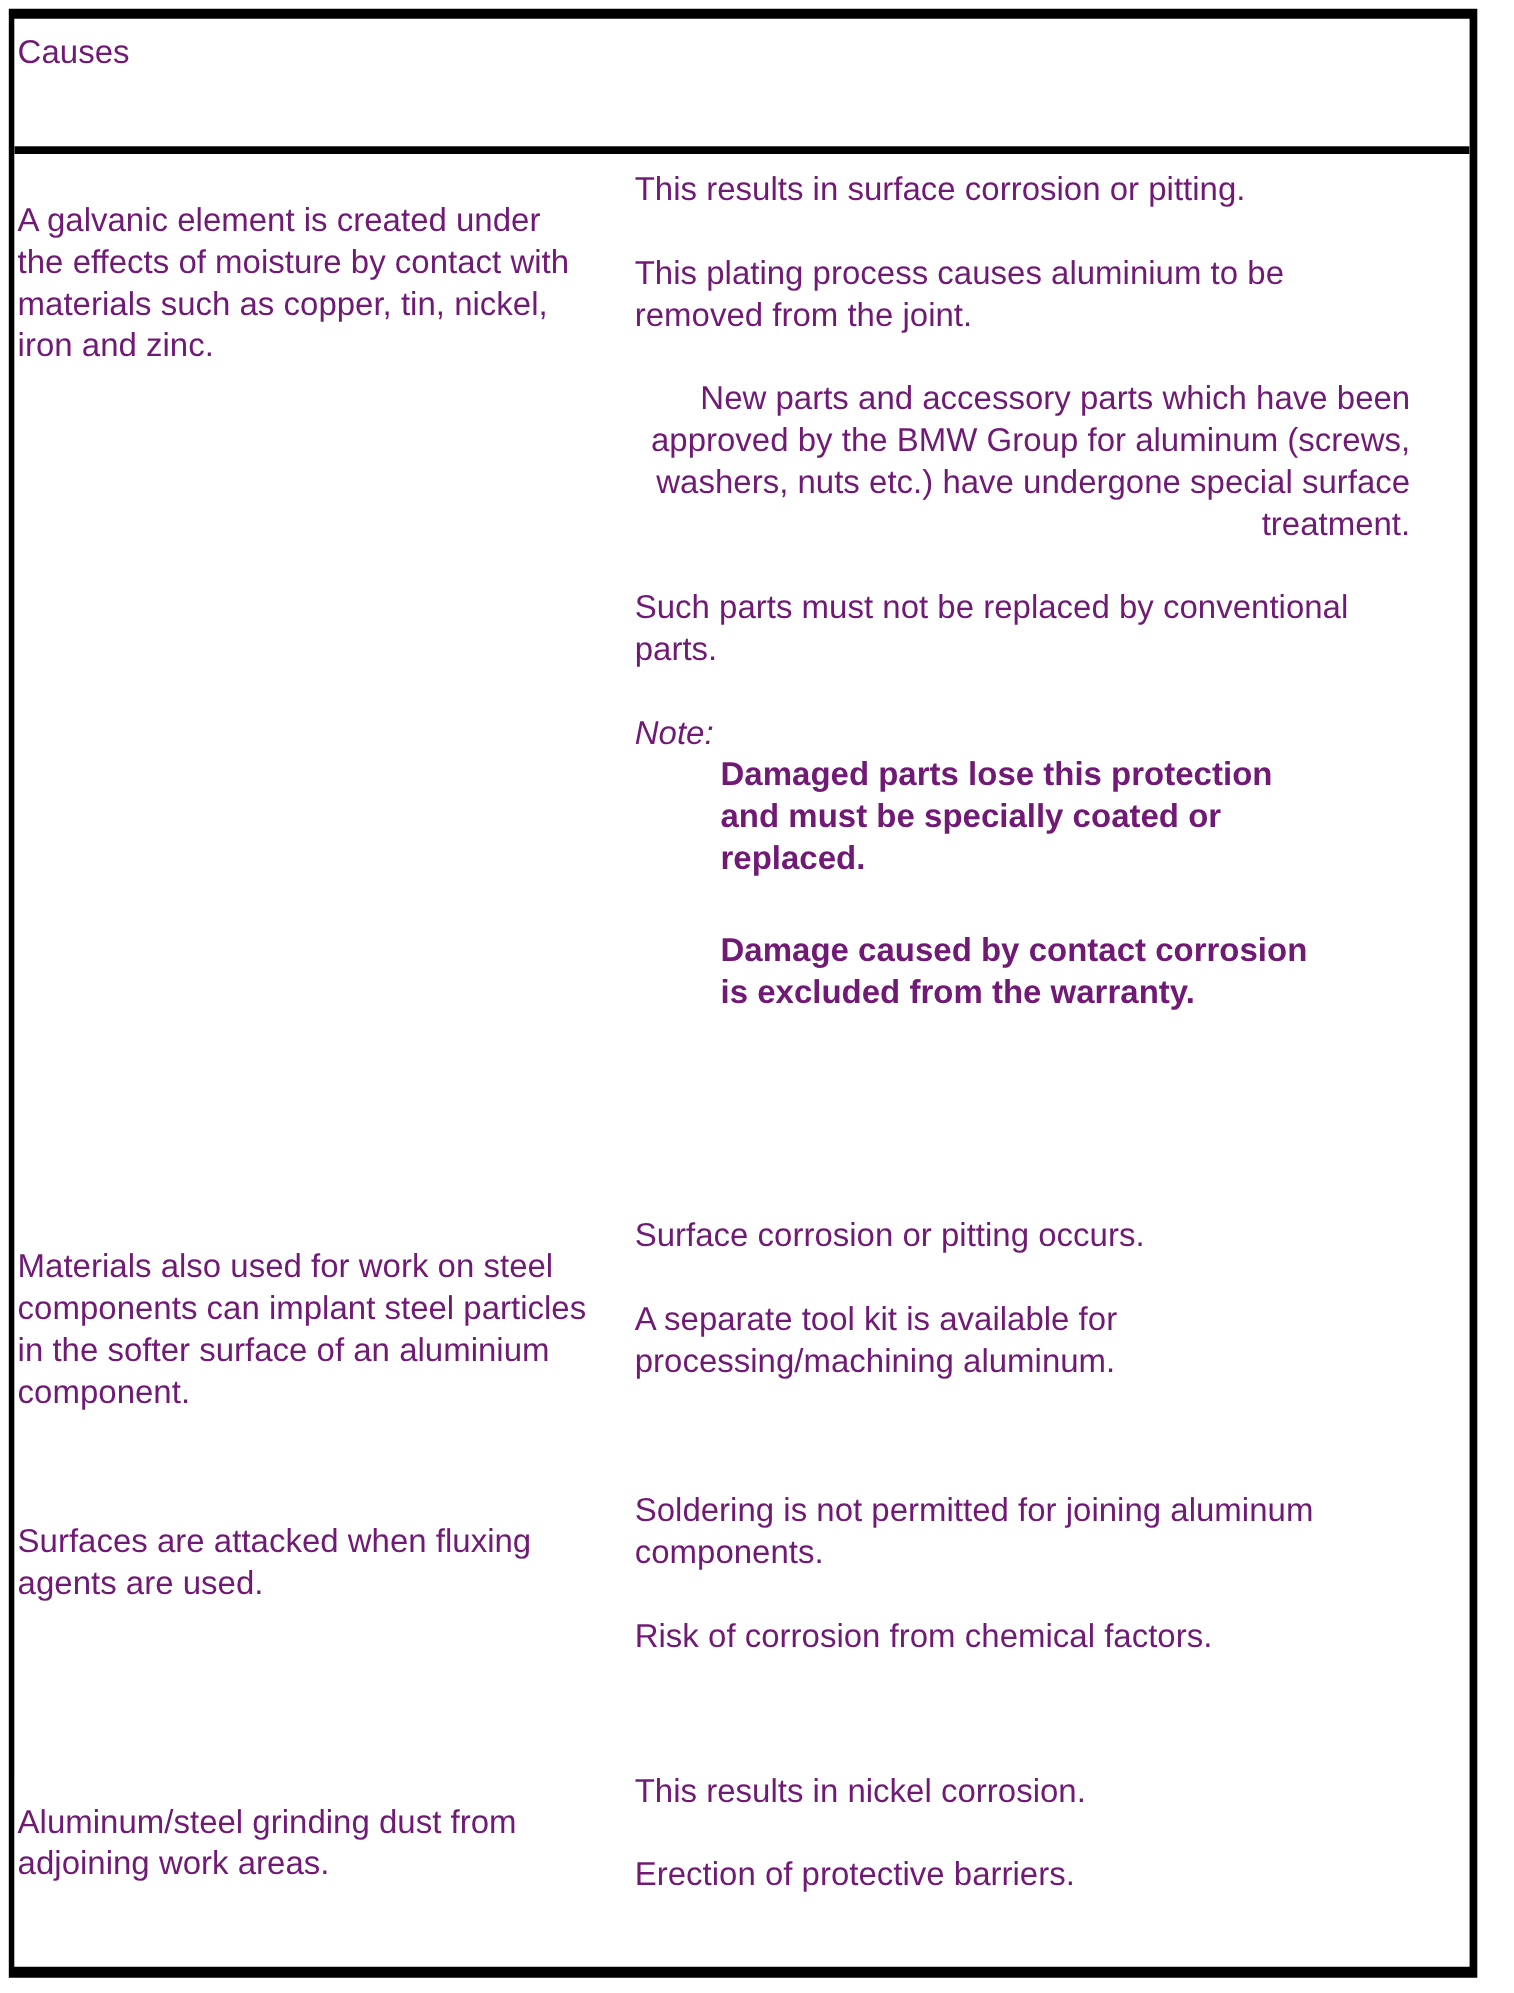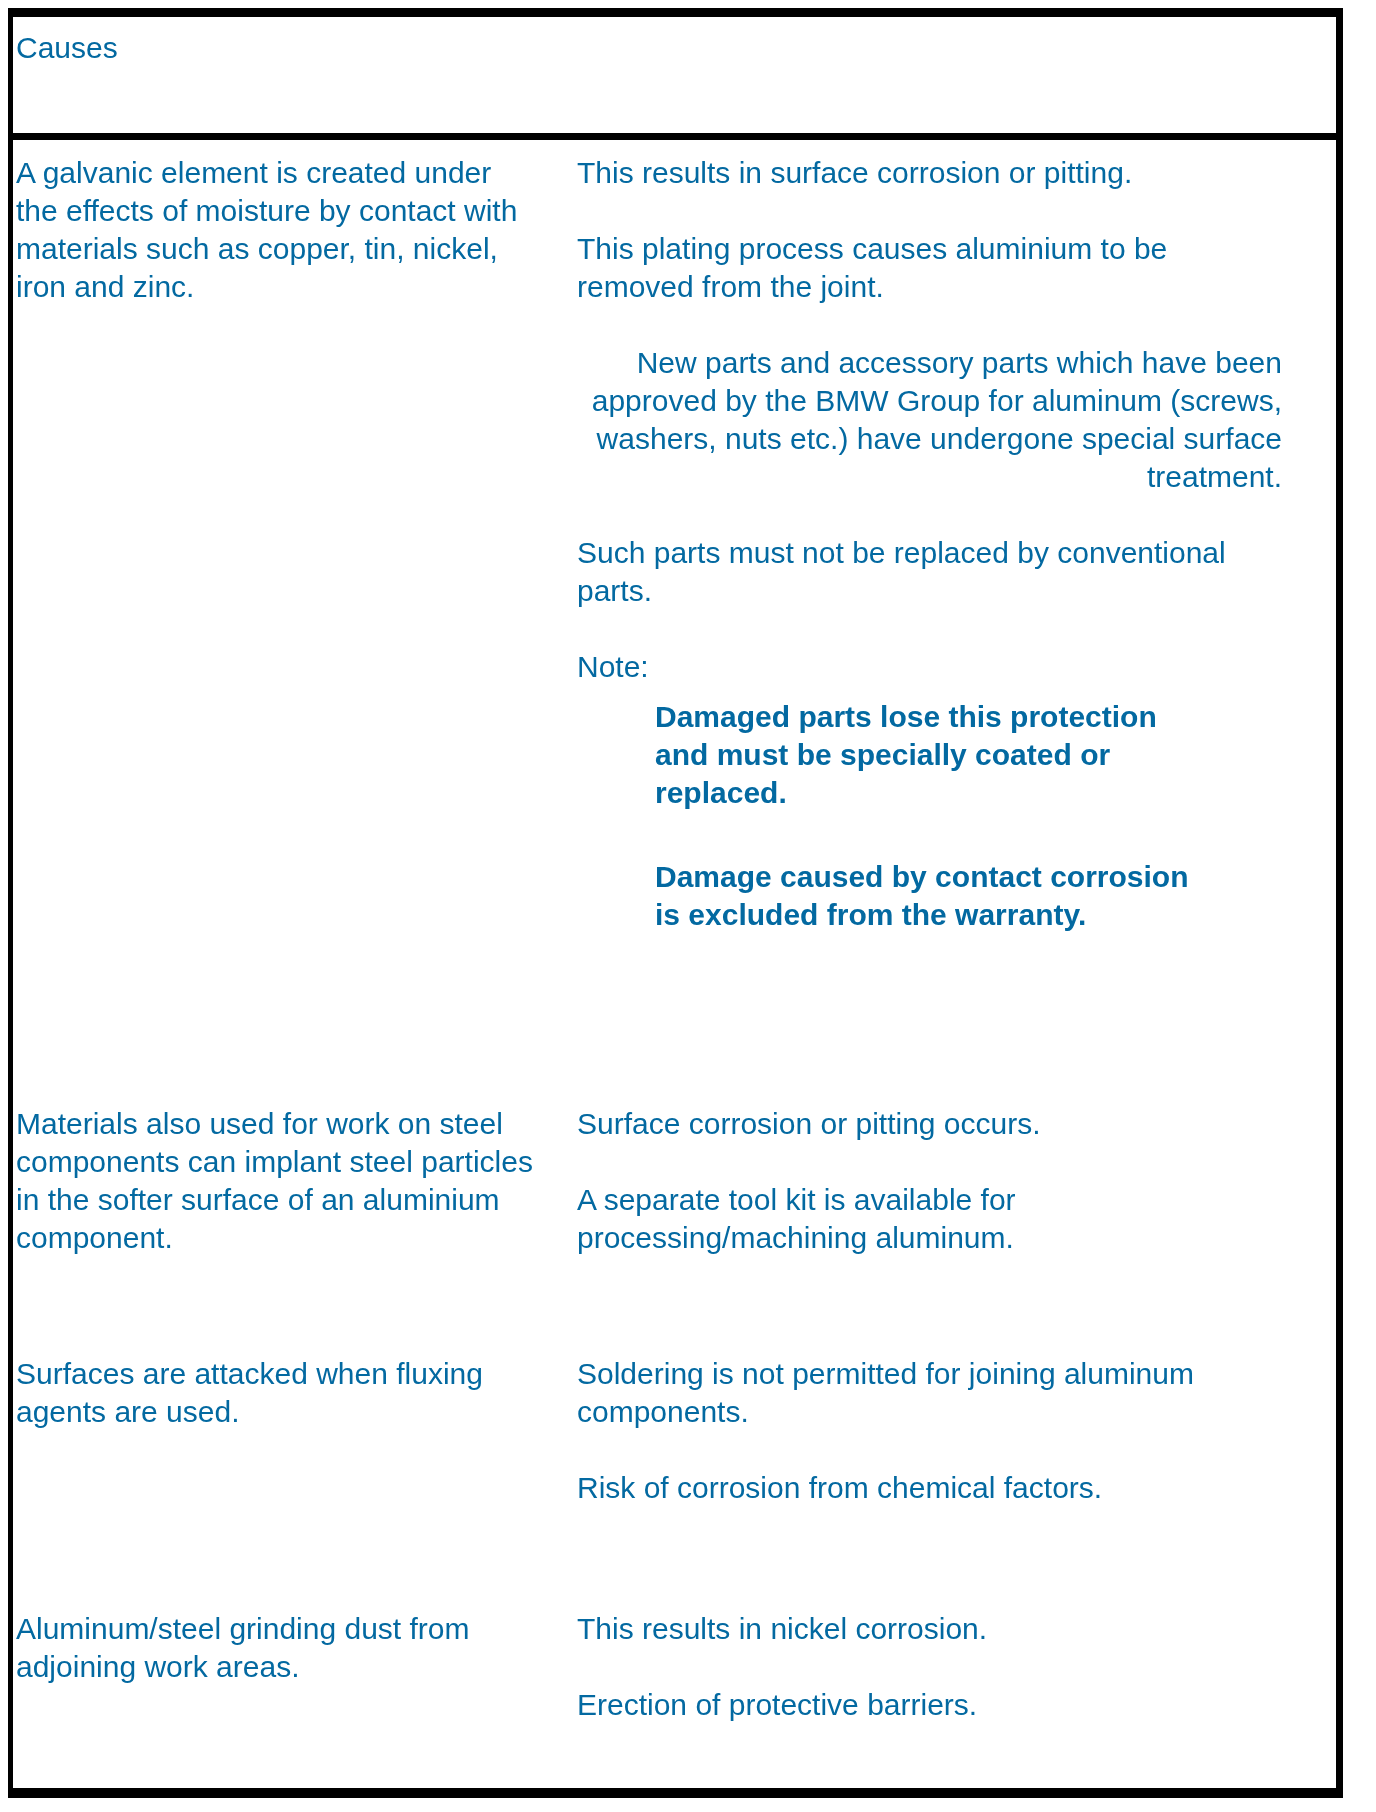--- a/index.html
+++ b/index.html
@@ -6,21 +6,21 @@
     margin: 0;
     padding: 0;
     background: #ffffff;
   }
   .page {
     position: relative;
     width: 1376px;
     height: 1812px;
     background: #ffffff;
     font-family: "Liberation Sans", "DejaVu Sans", sans-serif;
-    color: #0369a1;
+    color: #701a75;
   }
   .doc-table {
     position: absolute;
     left: 8px;
     top: 8px;
     width: 1335px;
     height: 1790px;
     box-sizing: border-box;
     border-top: 9px solid #000;
     border-left: 5px solid #000;
@@ -55,34 +55,36 @@
     box-sizing: border-box;
   }
   .row-1 { height: 944px; padding-top: 14px; }
   .row-2 { height: 250px; padding-top: 21px; }
   .row-3 { height: 244px; padding-top: 21px; }
   .row-4 { flex: 1; padding-top: 32px; }
   .cell { box-sizing: border-box; }
   .cause-cell { padding-left: 3px; }
   .cause-cell p {
     max-width: 522px;
+    margin-top: 28px;
   }
   .effect-cell p {
     max-width: 705px;
   }
   p {
     margin: 0 0 38px 0;
     font-size: 30px;
     line-height: 38px;
   }
   p.gap-lg { margin-top: 20px; text-align: right; }
   p.gap-md { margin-top: 28px; }
   .note-label {
+    font-style: italic;
     margin-top: 8px;
-    margin-bottom: 12px;
+    margin-bottom: 0;
   }
   .note-block {
     margin-left: 78px;
     font-weight: bold;
   }
   .note-block p {
     max-width: 560px;
     margin: 0 0 46px 0;
   }
 </style>

